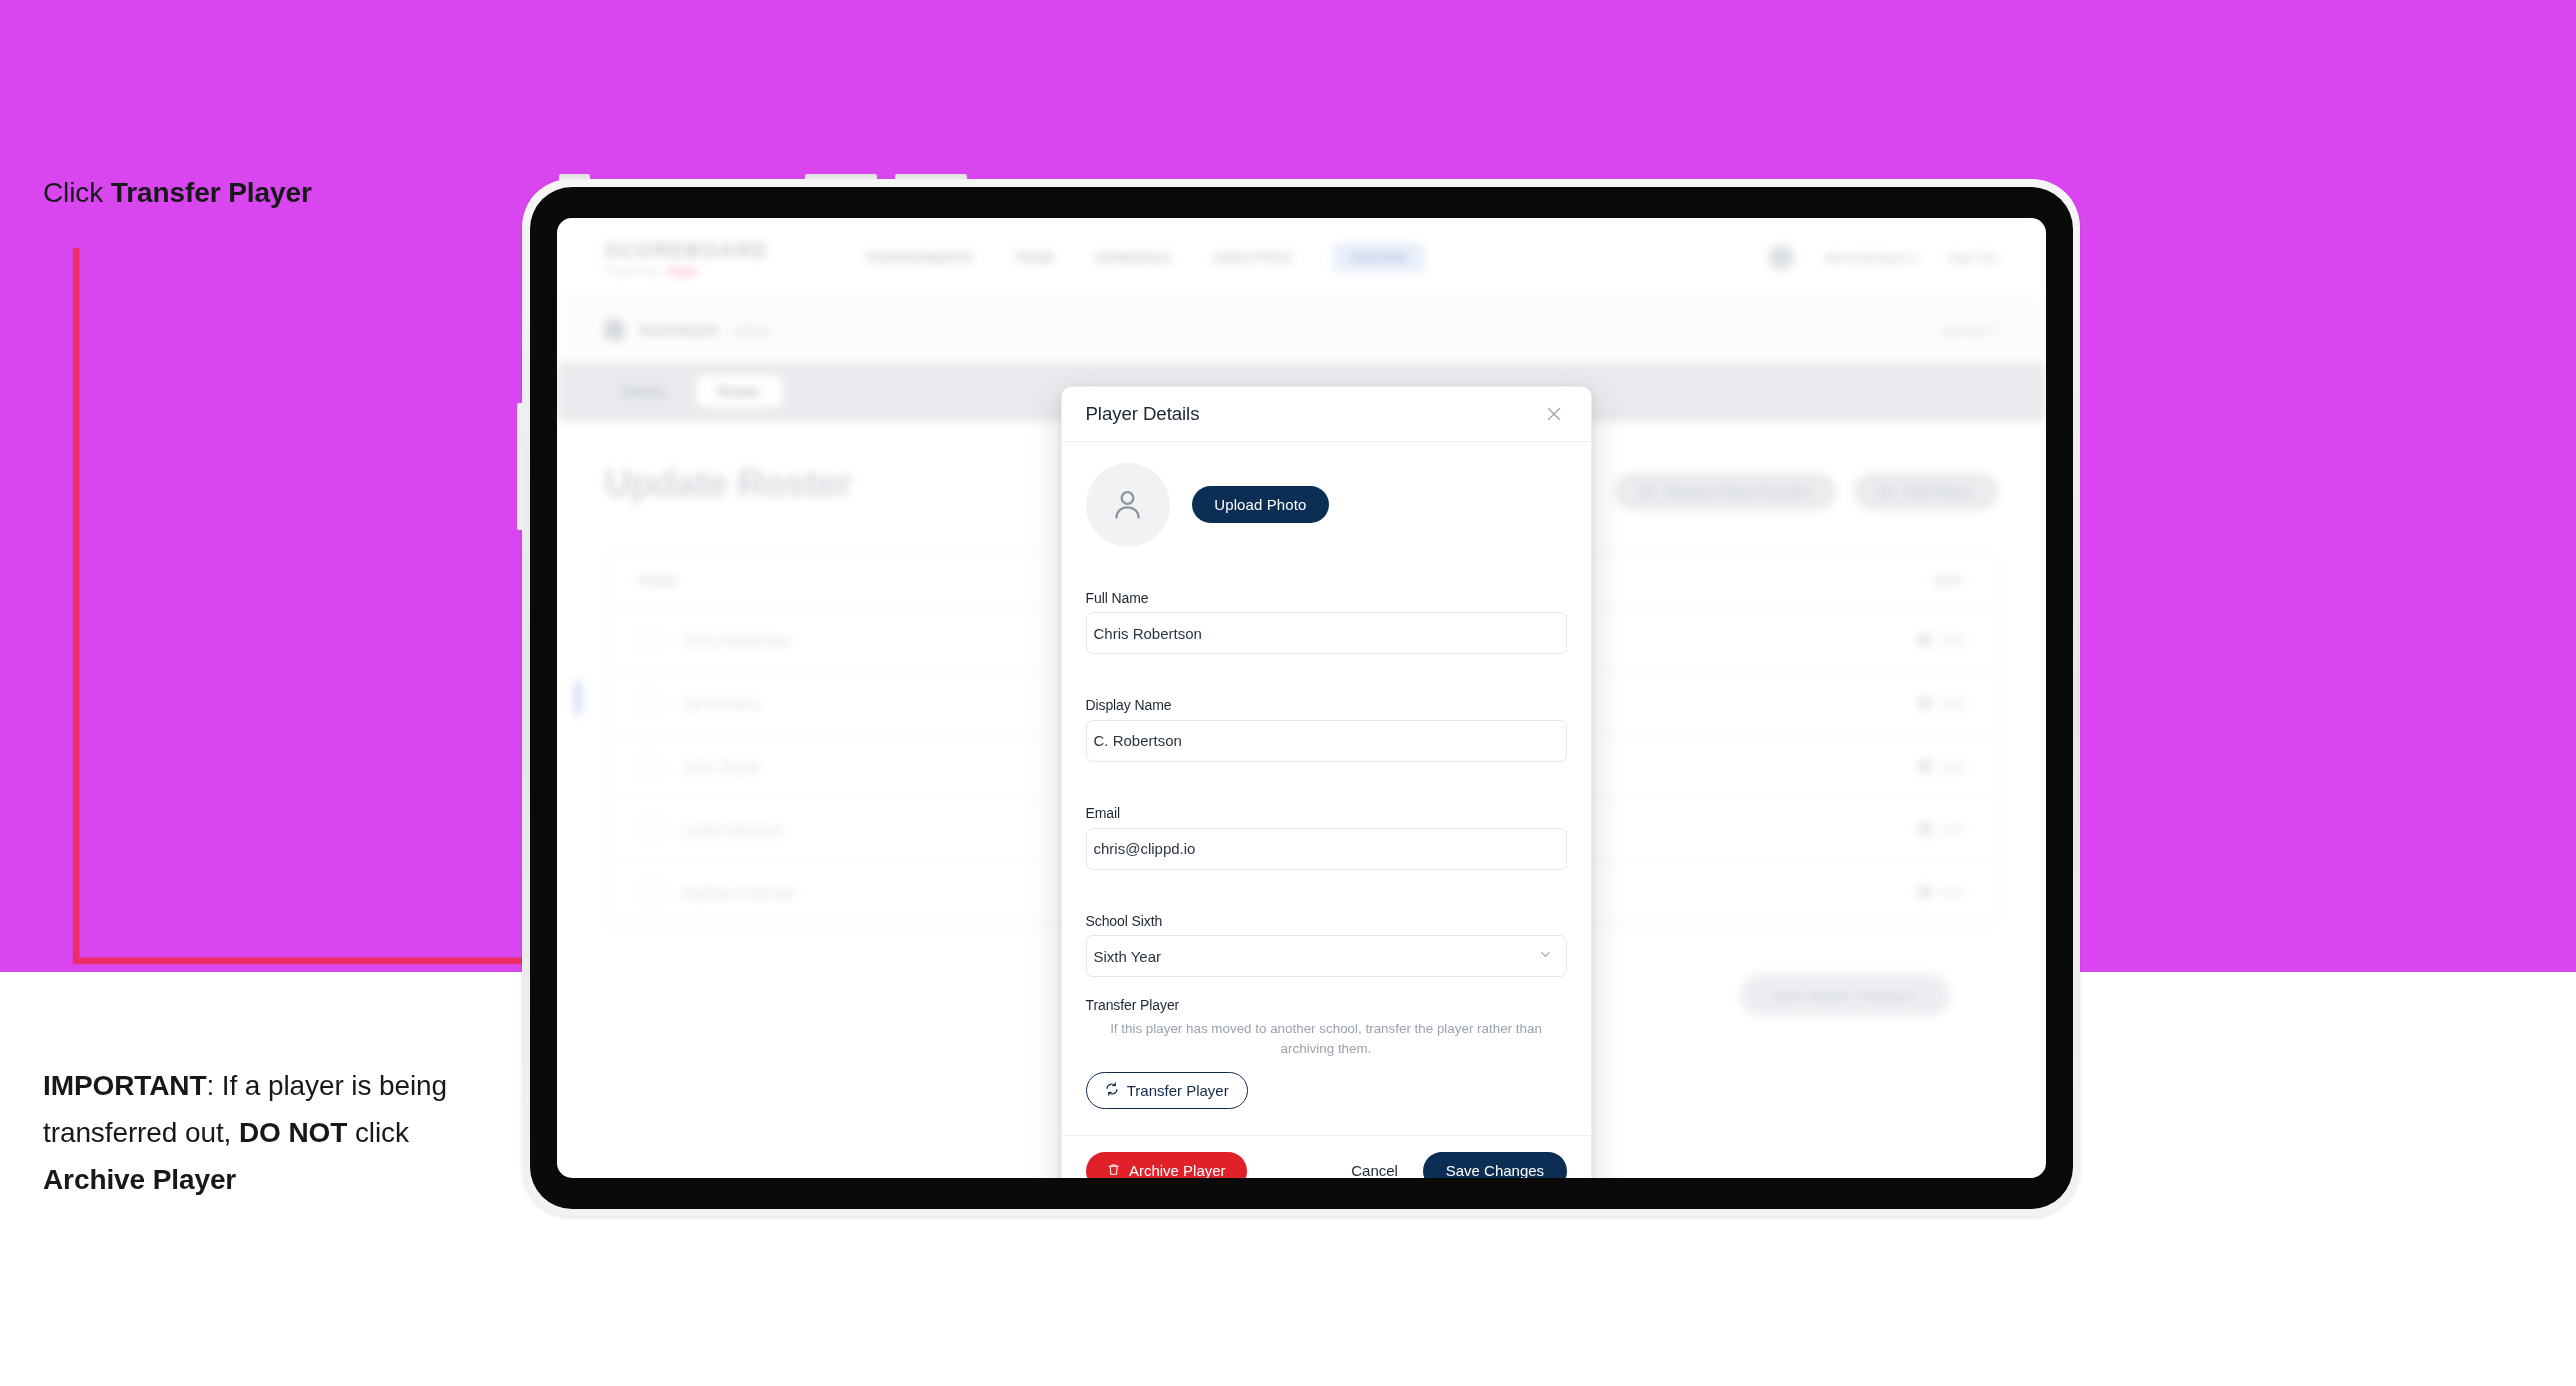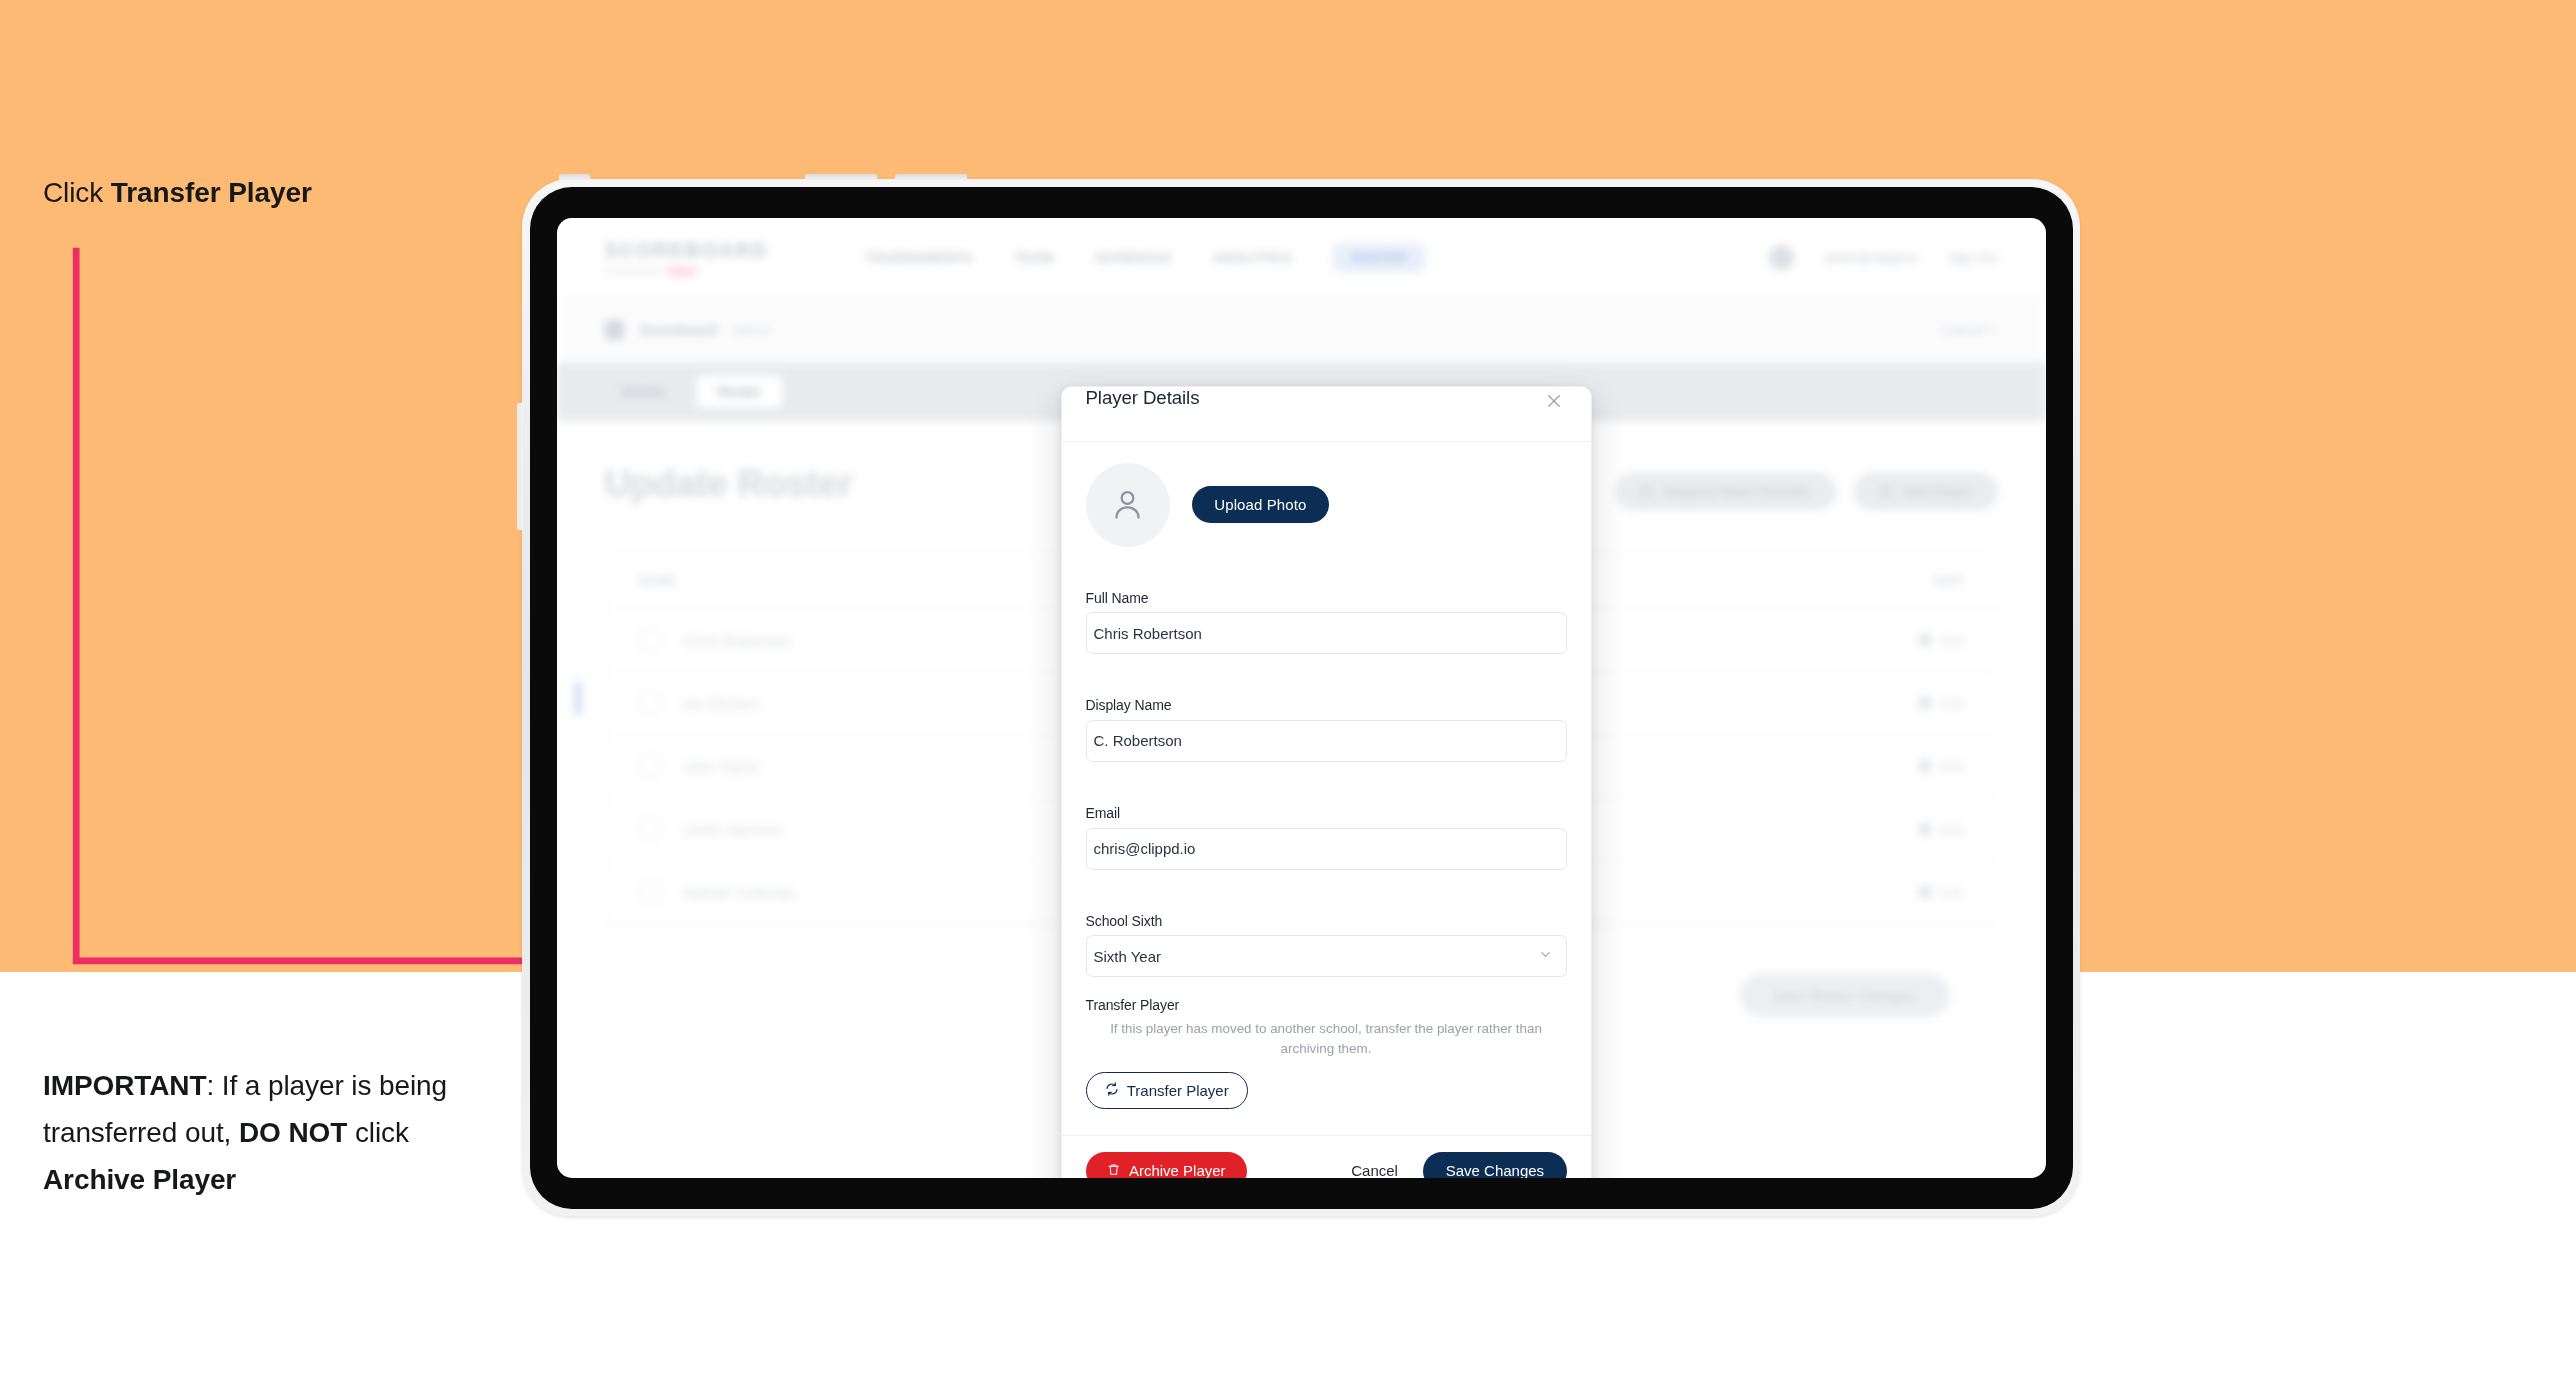--- a/index.html
+++ b/index.html
@@ -10,21 +10,21 @@
     height: 1386px;
     background: #ffffff;
     font-family: "Liberation Sans", sans-serif;
     overflow: hidden;
   }
 
   .canvas {
     position: relative;
     width: 2576px;
     height: 972px;
-    background: #fdba74;
+    background: #d946ef;
   }
 
   
   .annot-top {
     position: absolute;
     left: 43px;
     top: 175px;
     font-size: 28px;
     line-height: 1.3;
     color: #17181a;
@@ -235,21 +235,21 @@
     left: 504px;
     top: 168px;
     width: 531px;
     background: #ffffff;
     border: 0.7px solid #eceef0;
     border-radius: 10.4px;
     box-shadow: 0 13.4px 34px rgba(20,26,40,0.16), 0 2.2px 9px rgba(20,26,40,0.07);
     overflow: hidden;
   }
   .modal-header {
-    display: flex; 
+    display: flex; align-items: center;
     height: 55px;
     padding: 0 22.4px 0 24px;
     border-bottom: 0.7px solid #edeff1;
   }
   .modal-title {
     font-size: 18.7px; font-weight: 500; color: #1d2733; letter-spacing: -0.1px;
   }
   .modal-close {
     margin-left: auto;
     width: 28px; height: 28px;

